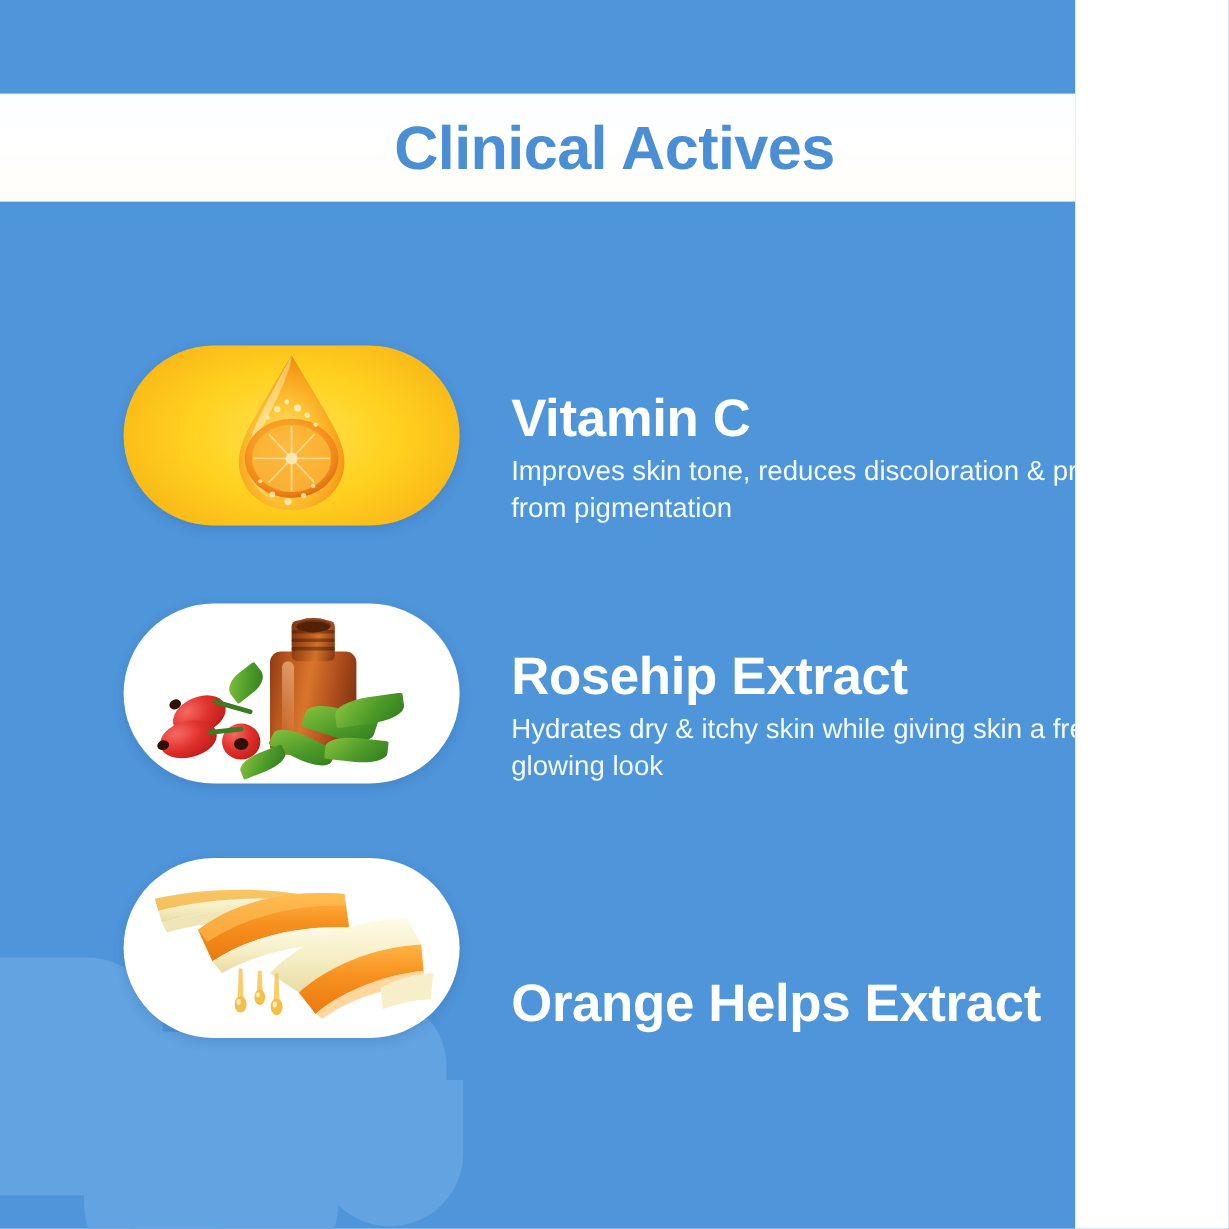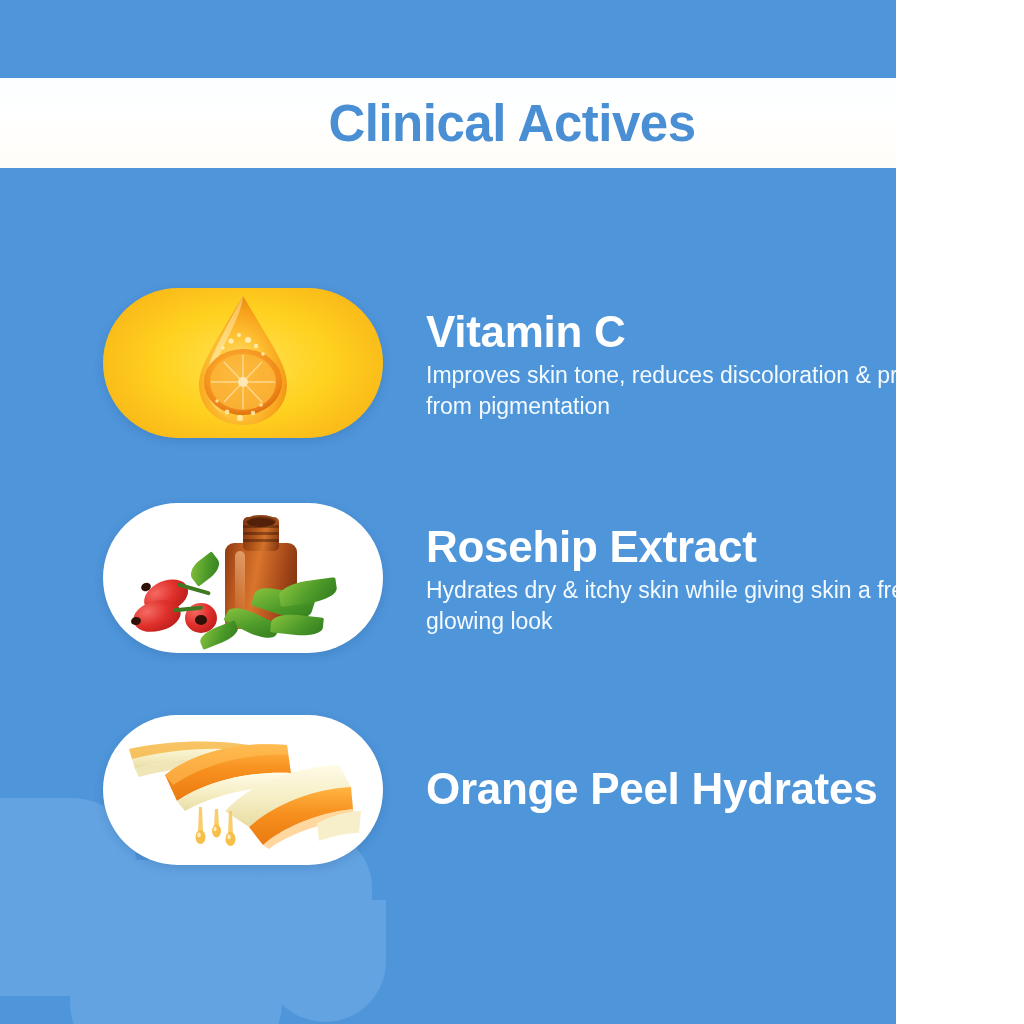--- a/index.html
+++ b/index.html
@@ -99,21 +99,21 @@
     width: 1024px;
     height: 1024px;
     z-index: 3;
   }
   .row {
     position: absolute;
     left: 103px;
     width: 890px;
     height: 150px;
     display: flex;
-    align-items: center;
+    align-items: flex-end;
   }
   .row-1 { top: 288px; }
   .row-2 { top: 503px; }
   .row-3 { top: 715px; }
 
   .thumb {
     position: relative;
     flex: 0 0 auto;
     width: 280px;
     height: 150px;
@@ -383,18 +383,18 @@
           <path d="M126 96 L129 96 L130 120 L125 120 Z" fill="#f8c65c" opacity="0.9"></path>
           <ellipse cx="97.5" cy="122" rx="5" ry="7" fill="#f6bf49"></ellipse>
           <ellipse cx="113.5" cy="116" rx="4.5" ry="6.5" fill="#f6bf49"></ellipse>
           <ellipse cx="127.5" cy="124" rx="5" ry="7" fill="#f6bf49"></ellipse>
           <ellipse cx="96" cy="120" rx="1.8" ry="2.4" fill="#fff2c8" opacity="0.9"></ellipse>
           <ellipse cx="112" cy="114" rx="1.6" ry="2.2" fill="#fff2c8" opacity="0.9"></ellipse>
           <ellipse cx="126" cy="122" rx="1.8" ry="2.4" fill="#fff2c8" opacity="0.9"></ellipse>
         </svg>
       </div>
       <div class="row-text">
-        <div class="ing-title">Orange Peel Hydrates</div>
+        <div class="ing-title">Orange Helps Extract</div>
       </div>
     </div>
 
   </div>
 </div>
 
 </body></html>

